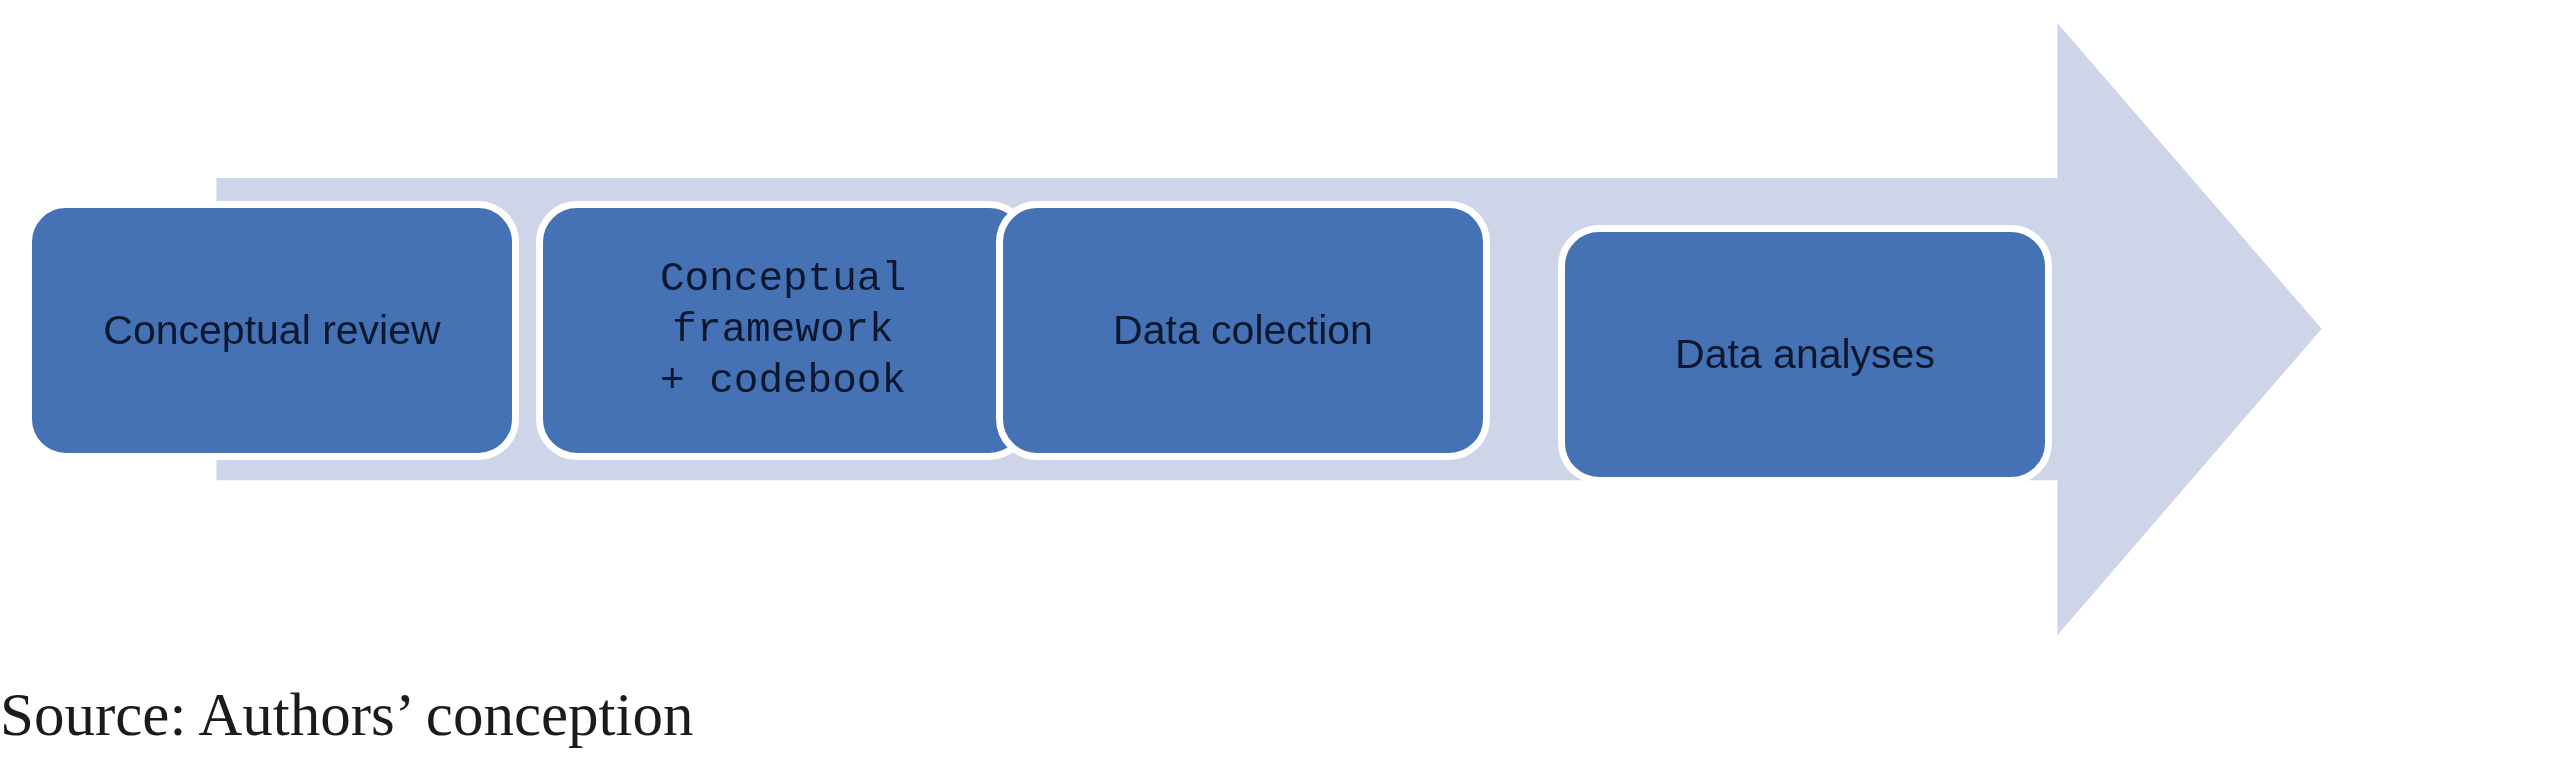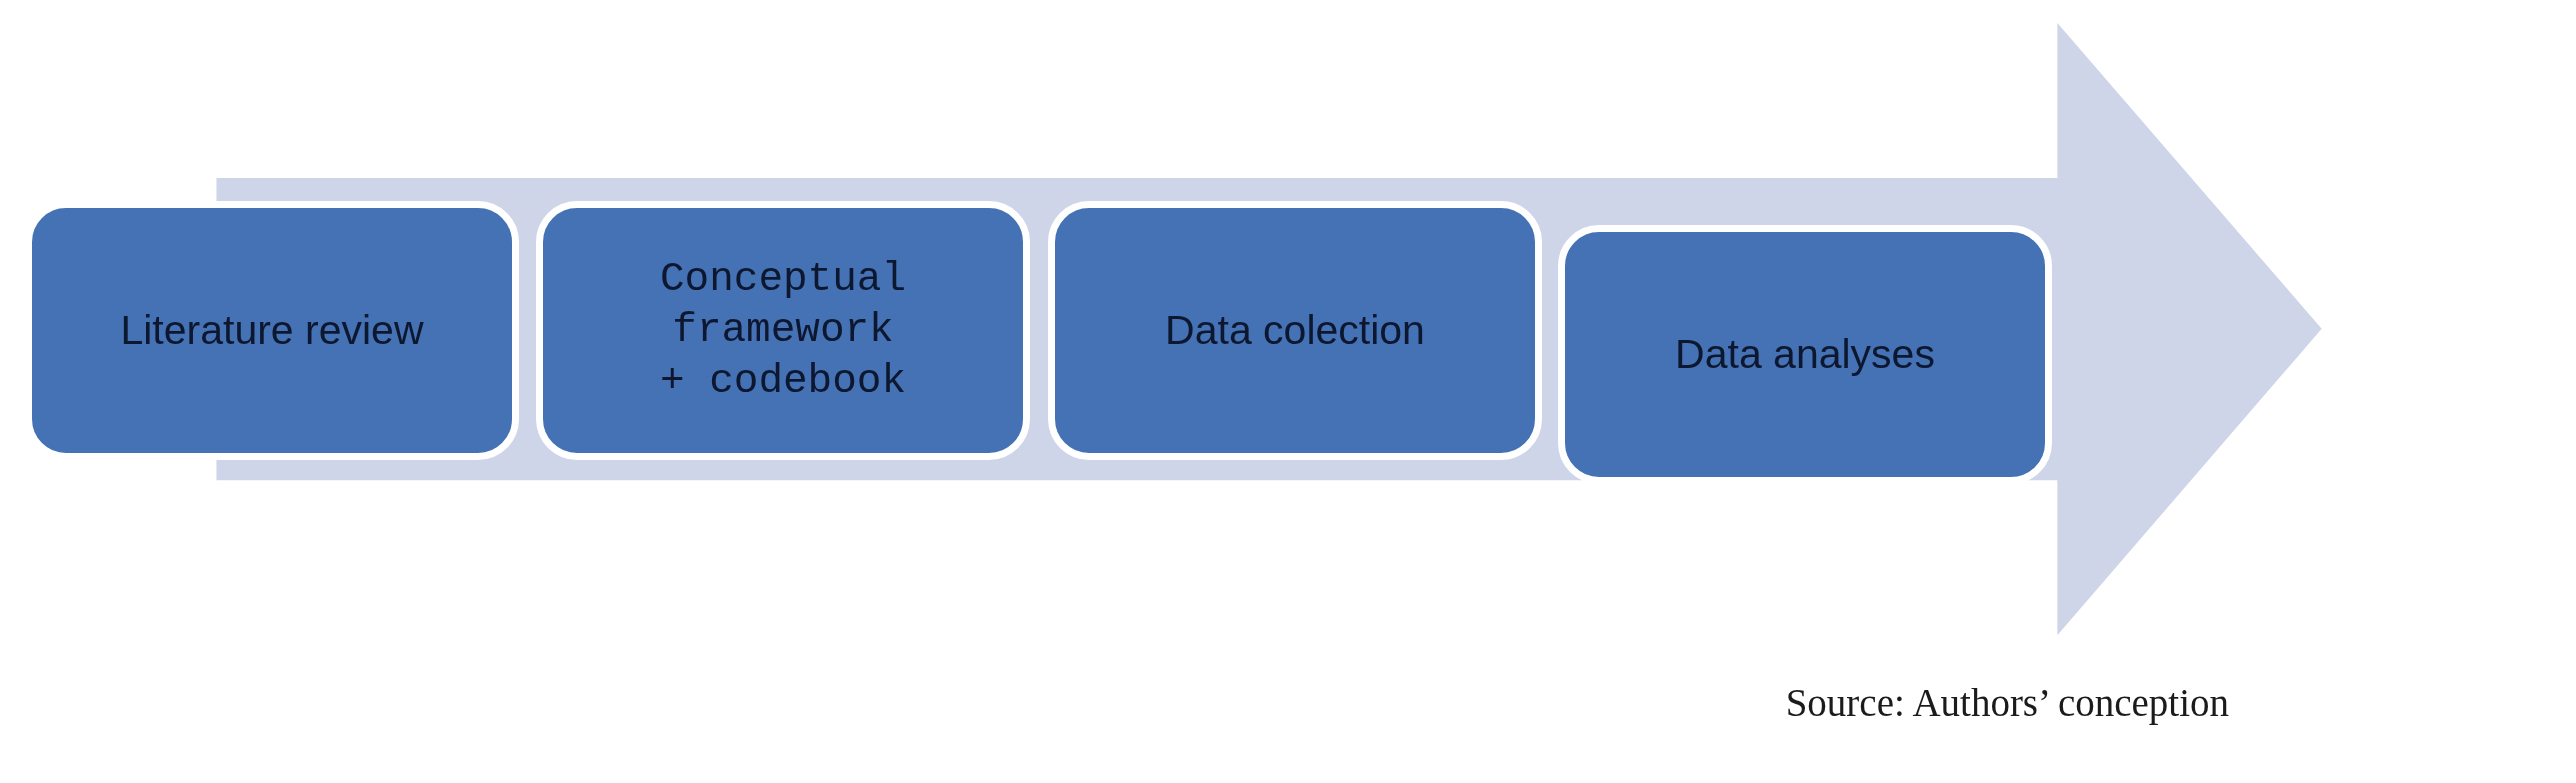--- a/index.html
+++ b/index.html
@@ -42,46 +42,46 @@
     justify-content:center;
     text-align:center;
     color:var(--label-text);
     font-size:41px;
     line-height:1.25;
     white-space:pre-line;
     letter-spacing:0px;
   }
   .step-1{left:25px;}
   .step-2{left:536px;font-family:Liberation Mono, monospace;}
-  .step-3{left:1048px;}
+  .step-3{left:996px;}
   .step-4{left:1558px;margin-top:24px;}
   .step-5{left:2071px;}
   .caption{
     position:absolute;
     top:680px;
     left:0;
     width:2229px;
-    text-align:right;
+    text-align:left;
     font-family:"Liberation Serif", serif;
-    font-size:39px;
+    font-size:61px;
     color:var(--caption-text);
     white-space:nowrap;
   }
 </style>
 </head>
 <body>
 
 <div class="canvas">
 
   <svg class="flow-arrow-svg" viewBox="0 0 3606 1097" xmlns="http://www.w3.org/2000/svg" aria-hidden="true">
     <polygon points="303,249 2880,249 2880,32 3250,460 2880,889 2880,672 303,672" fill="#cfd5e8"></polygon>
   </svg>
 
   <div class="step step-1">
-    <span>Literature review</span>
+    <span>Conceptual review</span>
   </div>
 
   <div class="step step-2">
     <span>Conceptual framework
 + codebook</span>
   </div>
 
   <div class="step step-3">
     <span>Data colection</span>
   </div>

